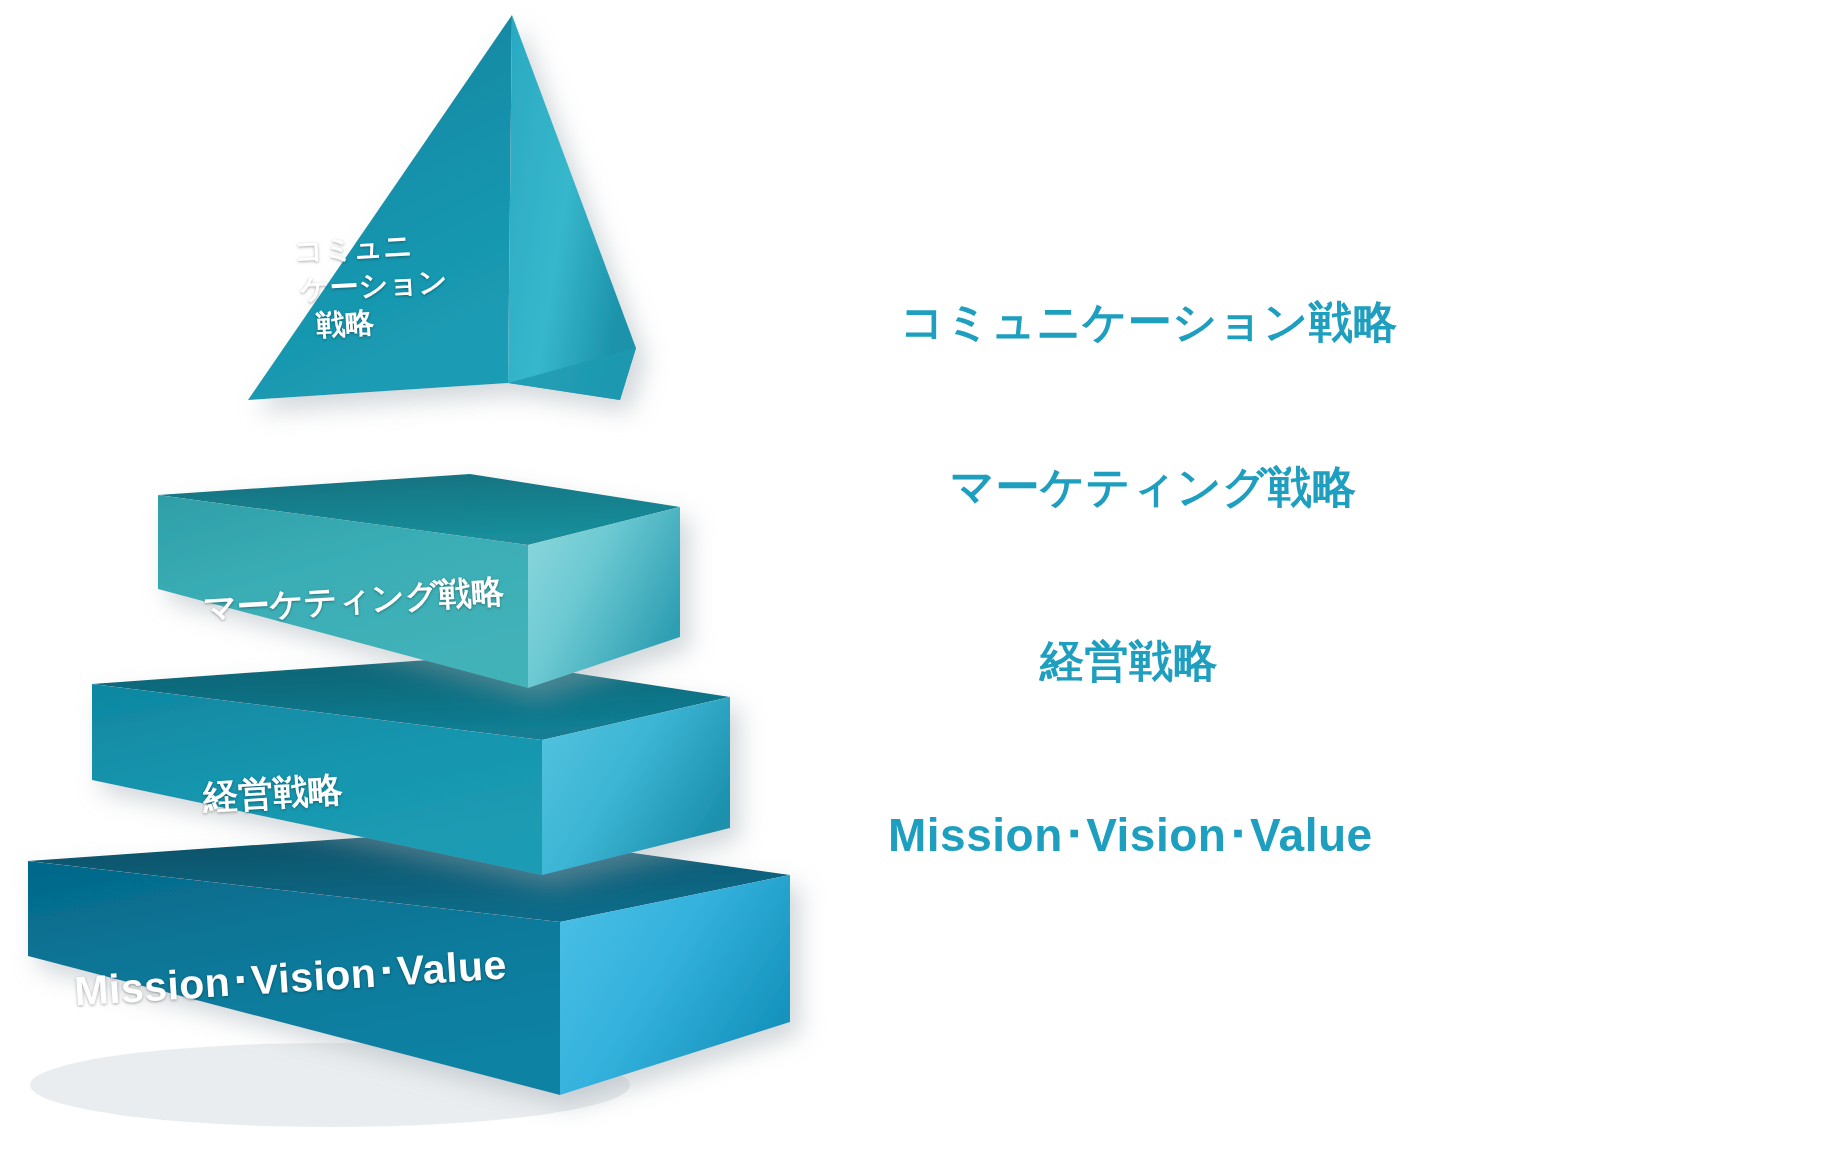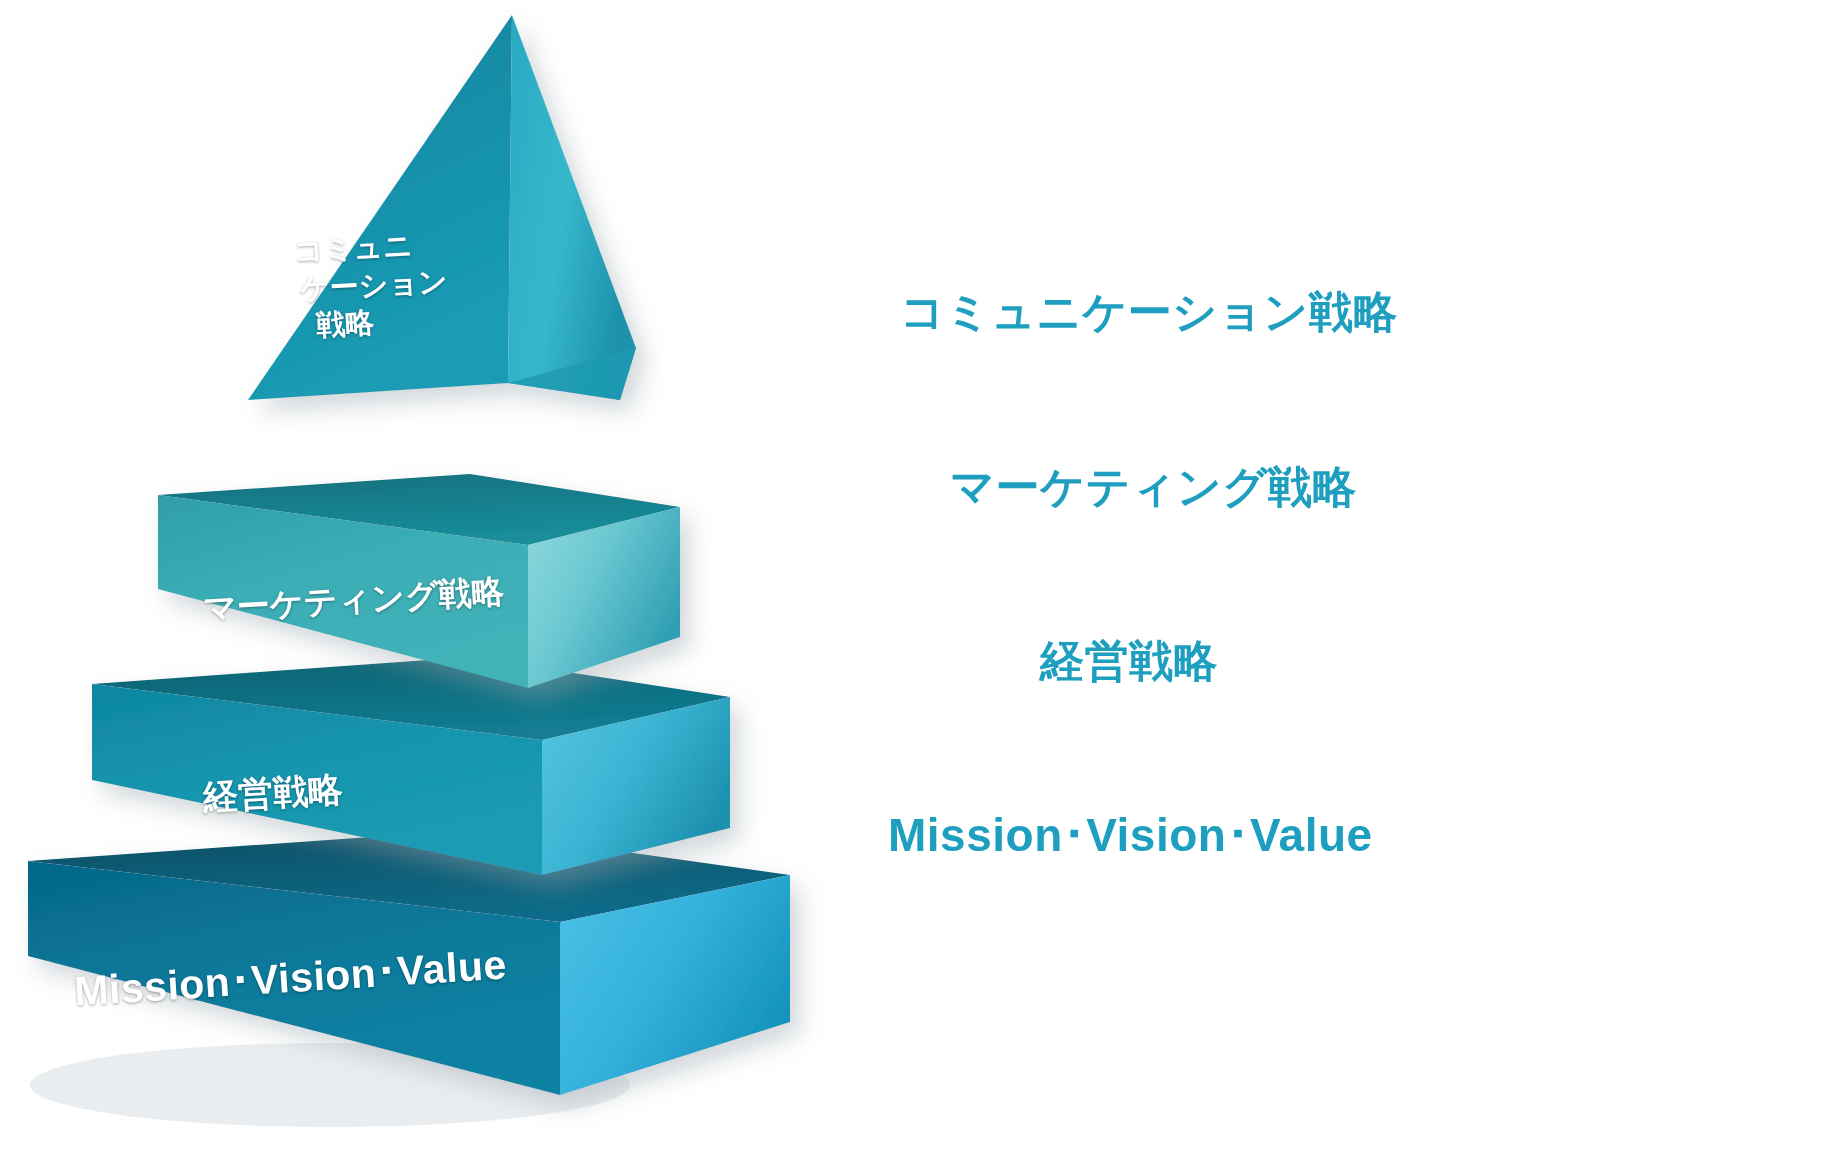--- a/index.html
+++ b/index.html
@@ -86,21 +86,21 @@
     width: 968px;
     height: 1152px;
   }
   .stage-title {
     position: absolute;
     color: #1f9fc0;
     font-weight: bold;
     white-space: nowrap;
     letter-spacing: 0.5px;
   }
-  #stage-comm   { left: 20px;  top: 283px; font-size: 44px; }
+  #stage-comm   { left: 20px;  top: 293px; font-size: 44px; }
   #stage-mkt    { left: 70px;  top: 458px; font-size: 44px; }
   #stage-keiei  { left: 160px; top: 632px; font-size: 44px; }
   #stage-mvv    { left: 8px;   top: 808px; font-size: 46px; }
 </style>
 </head>
 <body>
 
 <div id="pyramid-panel">
 
   <svg id="pyramid-svg" viewBox="0 0 900 1152">

